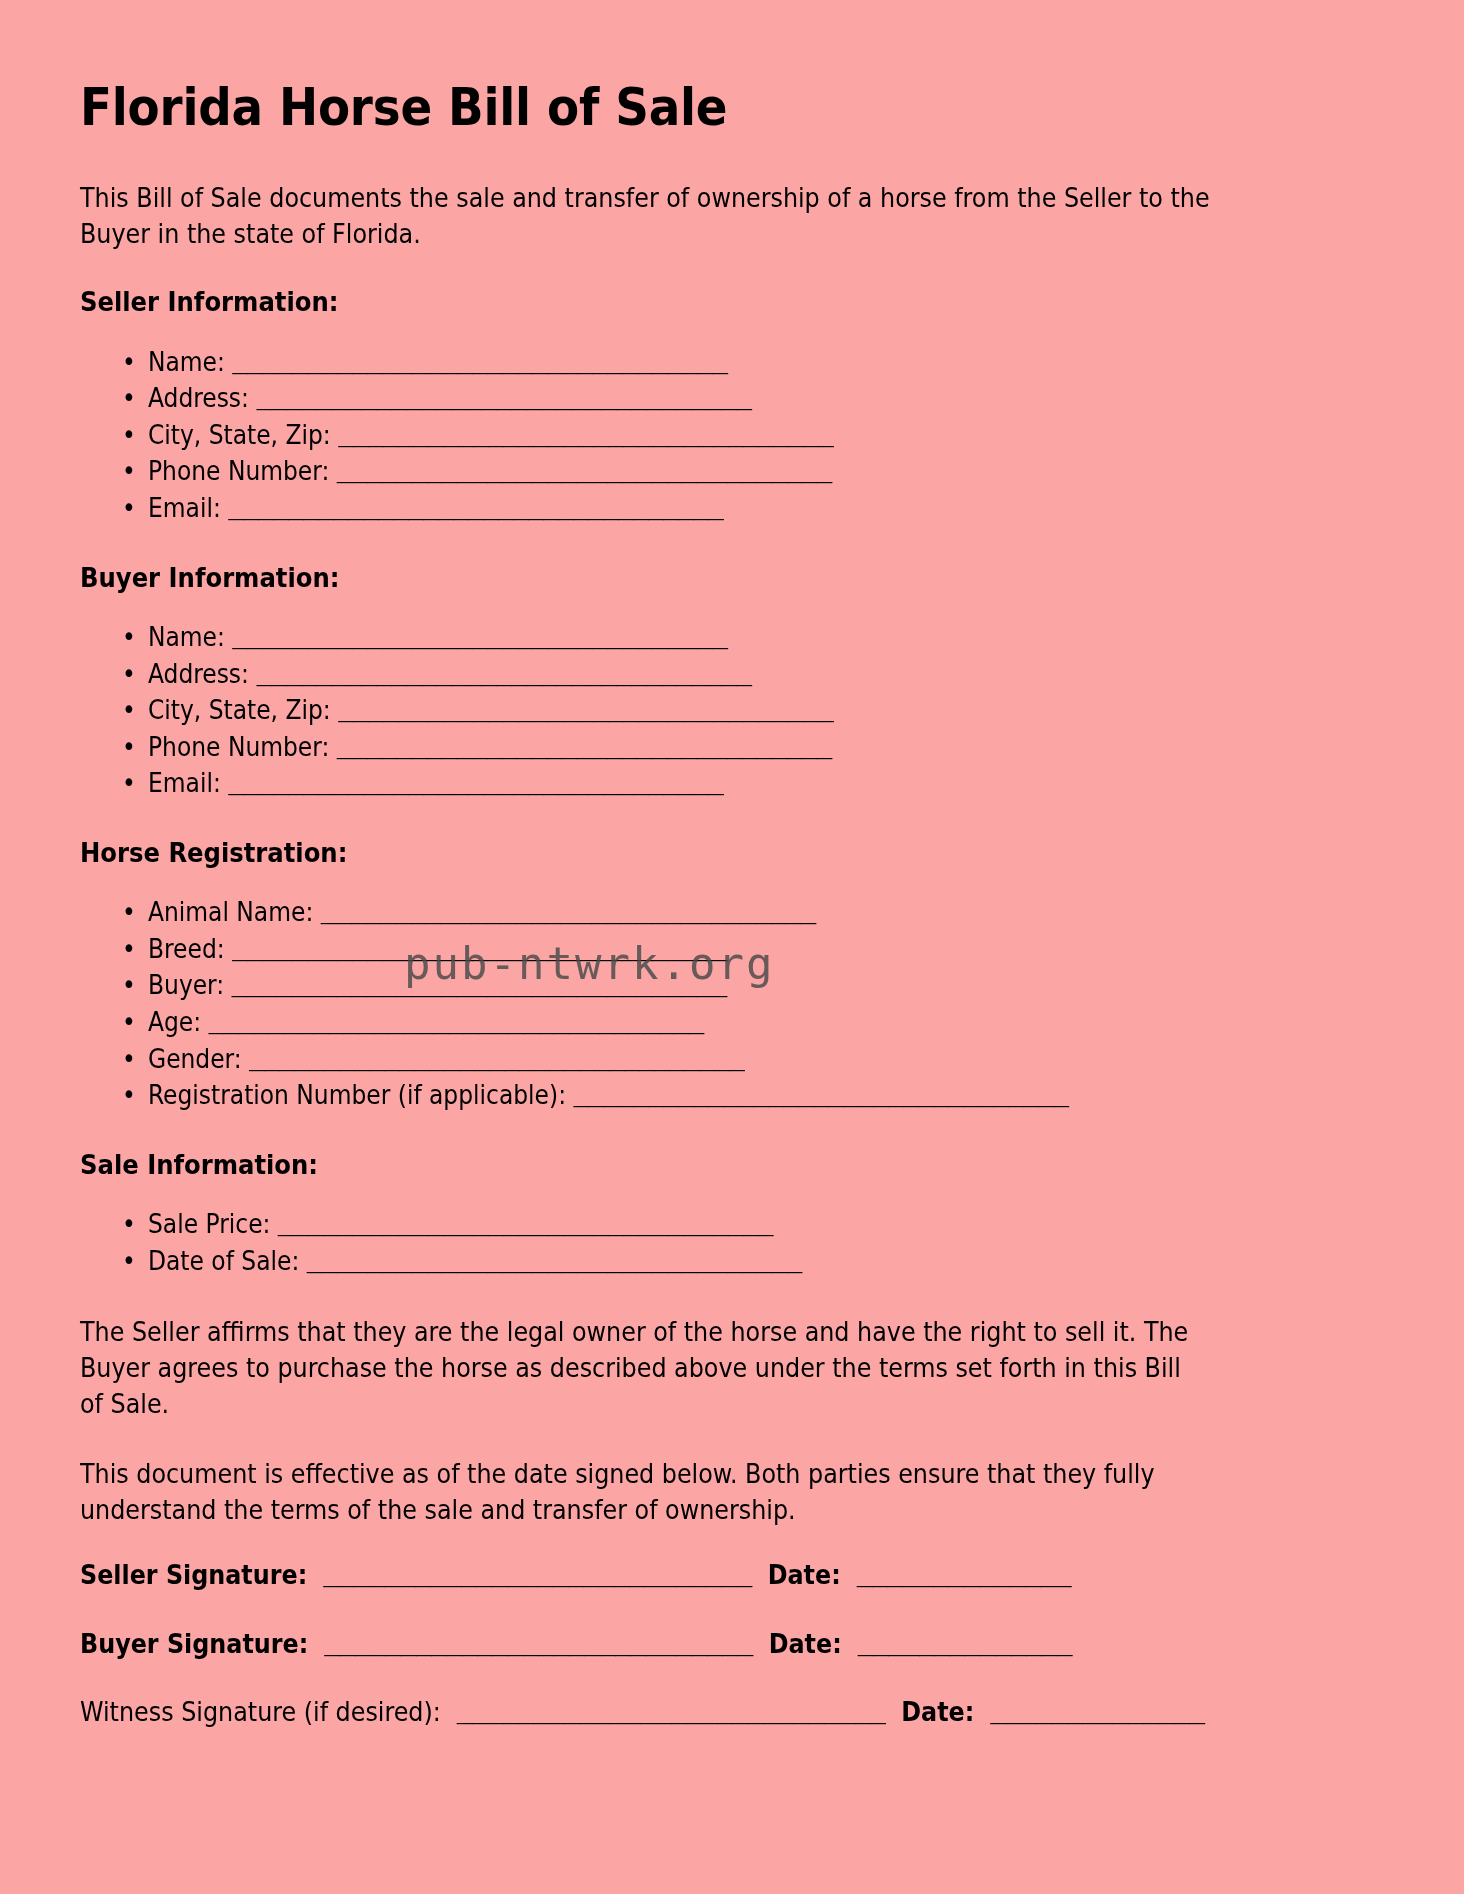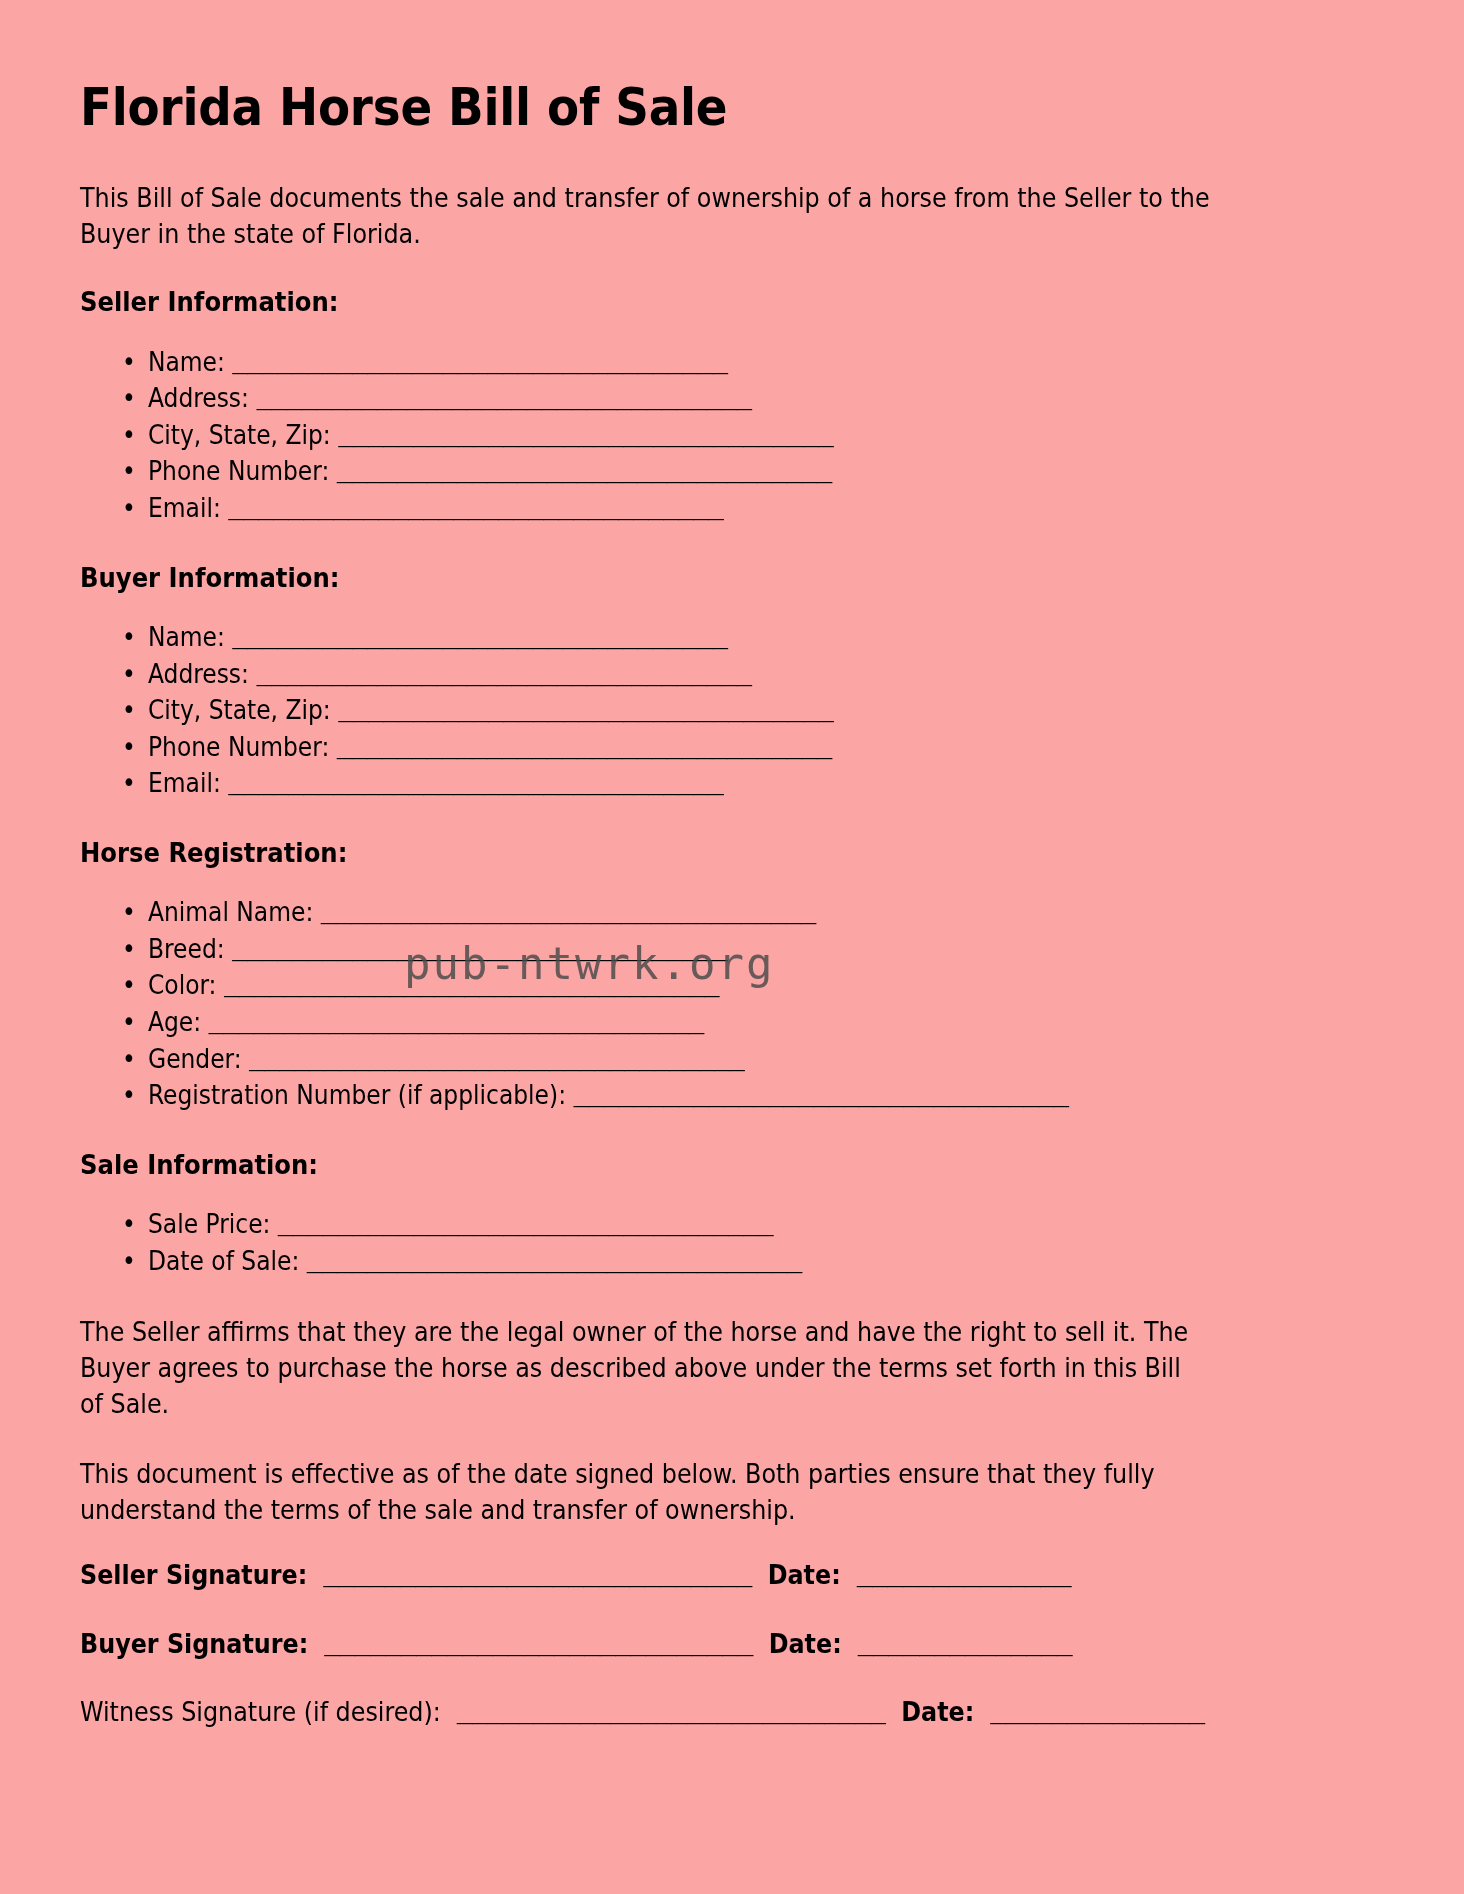--- a/index.html
+++ b/index.html
@@ -167,21 +167,21 @@
 
     <h2 class="section-heading">Horse Registration:</h2>
     <ul class="fields">
       <li>
         <span class="bullet">•</span><span>Animal Name:</span> <span class="blank">_________________________________</span>
       </li>
       <li>
         <span class="bullet">•</span><span>Breed:</span> <span class="blank">_________________________________</span>
       </li>
       <li>
-        <span class="bullet">•</span><span>Color:</span> <span class="blank">_________________________________</span>
+        <span class="bullet">•</span><span>Buyer:</span> <span class="blank">_________________________________</span>
       </li>
       <li>
         <span class="bullet">•</span><span>Age:</span> <span class="blank">_________________________________</span>
       </li>
       <li>
         <span class="bullet">•</span><span>Gender:</span> <span class="blank">_________________________________</span>
       </li>
       <li>
         <span class="bullet">•</span><span>Registration Number (if applicable):</span> <span class="blank">_________________________________</span>
       </li>

